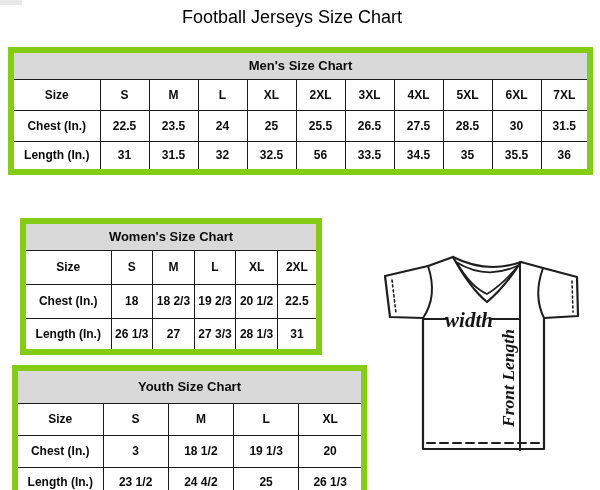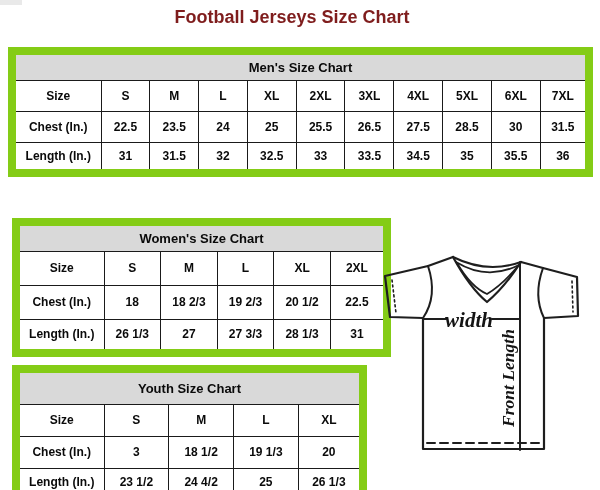--- a/index.html
+++ b/index.html
@@ -4,35 +4,35 @@
 <style>
   * { margin:0; padding:0; box-sizing:border-box; }
   html,body { width:600px; height:490px; background:#ffffff; overflow:hidden; }
   body { font-family:"Liberation Sans", sans-serif; position:relative; color:#000; }
   .page { position:absolute; inset:0; background:#fff; }
 
   .corner-artifact { position:absolute; left:0; top:0; width:22px; height:5px;
     background:#e9e9e9; }
 
   .title { position:absolute; top:7px; left:0; width:584px; text-align:center;
-    font-size:18px; font-weight:bold; color:#7f1d1d; }
+    font-size:18px; font-weight:normal; color:#000000; }
 
   table.chart { position:absolute; border-collapse:collapse; table-layout:fixed;
-    background:#fff; border:8px solid #84cc16; }
+    background:#fff; border:6px solid #84cc16; }
   table.chart th, table.chart td { border:1px solid #1a1a1a; text-align:center;
     vertical-align:middle; font-weight:bold; font-size:12px; color:#0a0a0a;
     padding:0; overflow:hidden; white-space:nowrap; }
   table.chart th.band { background:#d9d9d9; font-size:13px; }
 
   table.mens   { left:8px;  top:47px;  width:585px; }
   table.mens   col.c-label { width:89px; }
   table.mens   tr { height:31px; }
   table.mens   tr.band-row { height:29px; }
 
-  table.womens { left:12px; top:218px; width:379px; }
+  table.womens { left:20px; top:218px; width:302px; }
   table.womens col.c-label { width:88px; }
   table.womens tr { height:34px; }
   table.womens tr.band-row { height:29px; }
 
   table.youth  { left:12px; top:365px; width:355px; }
   table.youth  col.c-label { width:88px; }
   table.youth  tr { height:32px; }
   table.youth  tr.band-row { height:35px; }
 
   svg.jersey { position:absolute; left:0; top:0; width:600px; height:490px; }
@@ -91,21 +91,21 @@
           <td>28.5</td>
           <td>30</td>
           <td>31.5</td>
         </tr>
         <tr>
           <th class="rlabel">Length (In.)</th>
           <td>31</td>
           <td>31.5</td>
           <td>32</td>
           <td>32.5</td>
-          <td>33</td>
+          <td>56</td>
           <td>33.5</td>
           <td>34.5</td>
           <td>35</td>
           <td>35.5</td>
           <td>36</td>
         </tr>
       </tbody>
     </table>
   <table class="chart womens">
       <colgroup>

